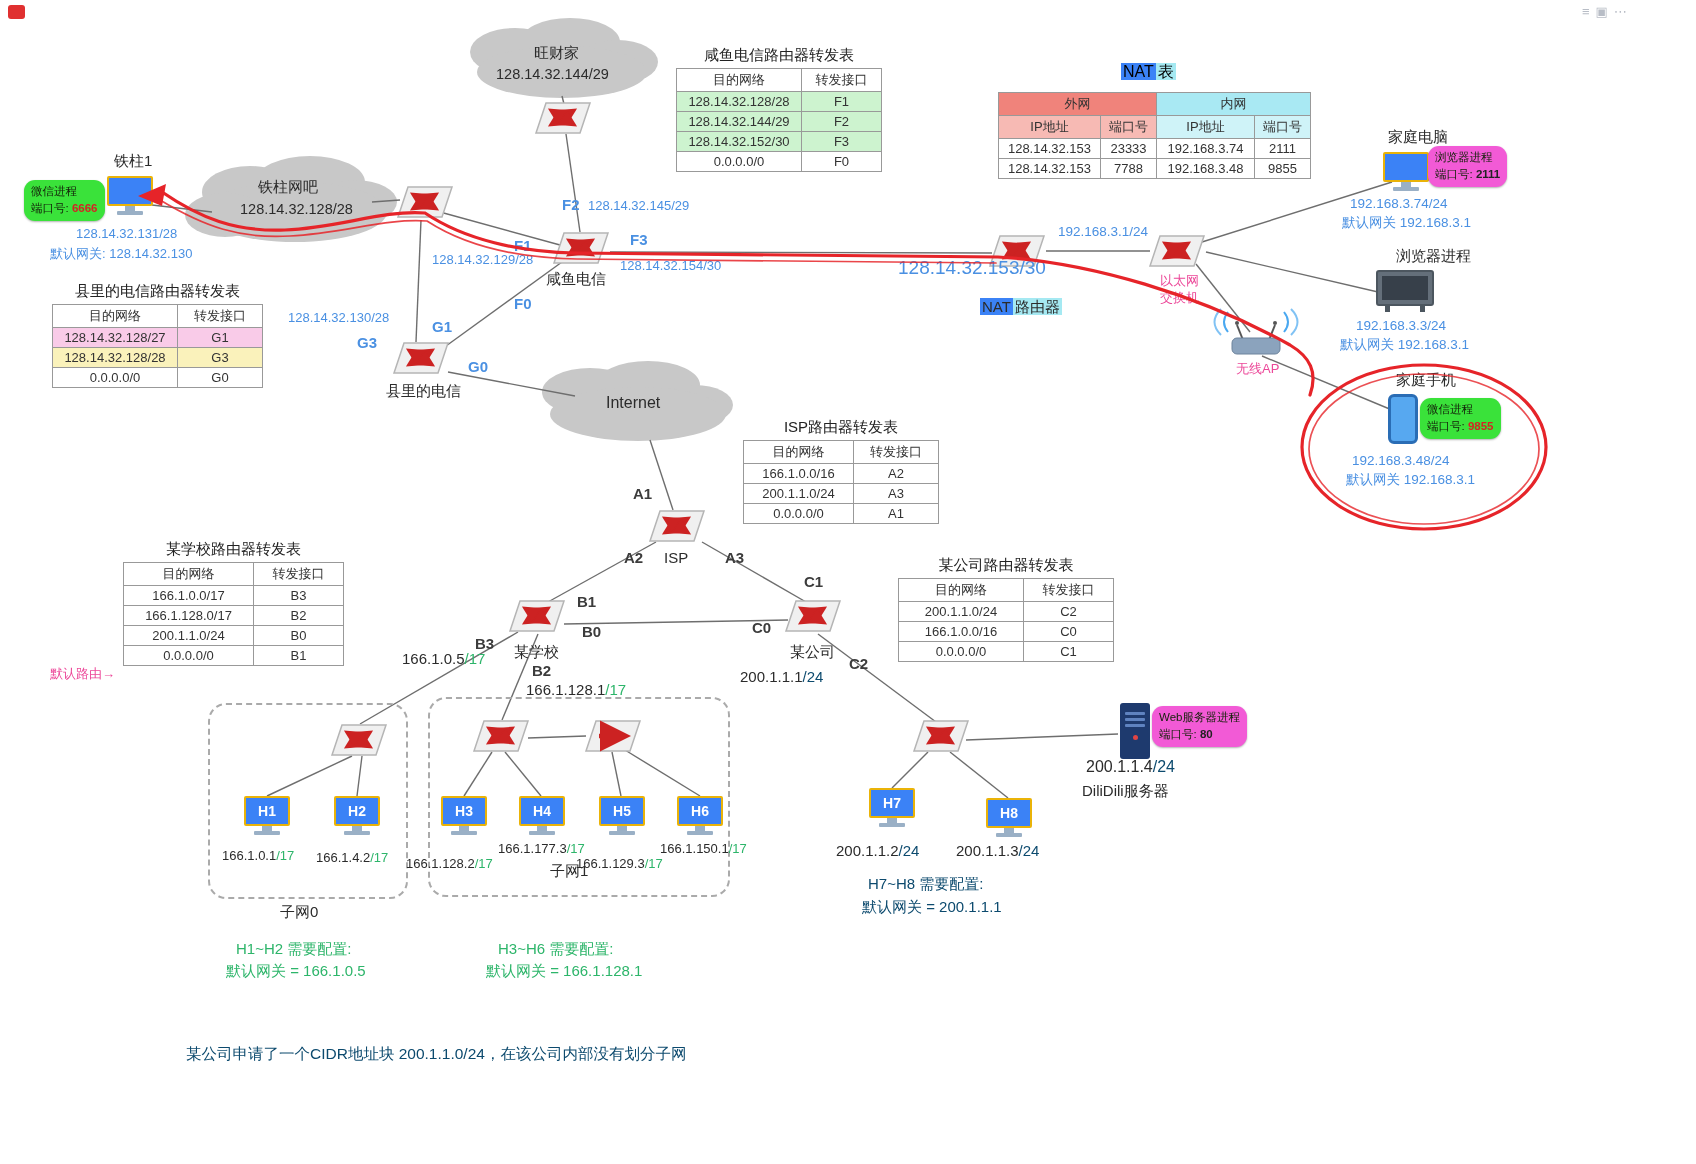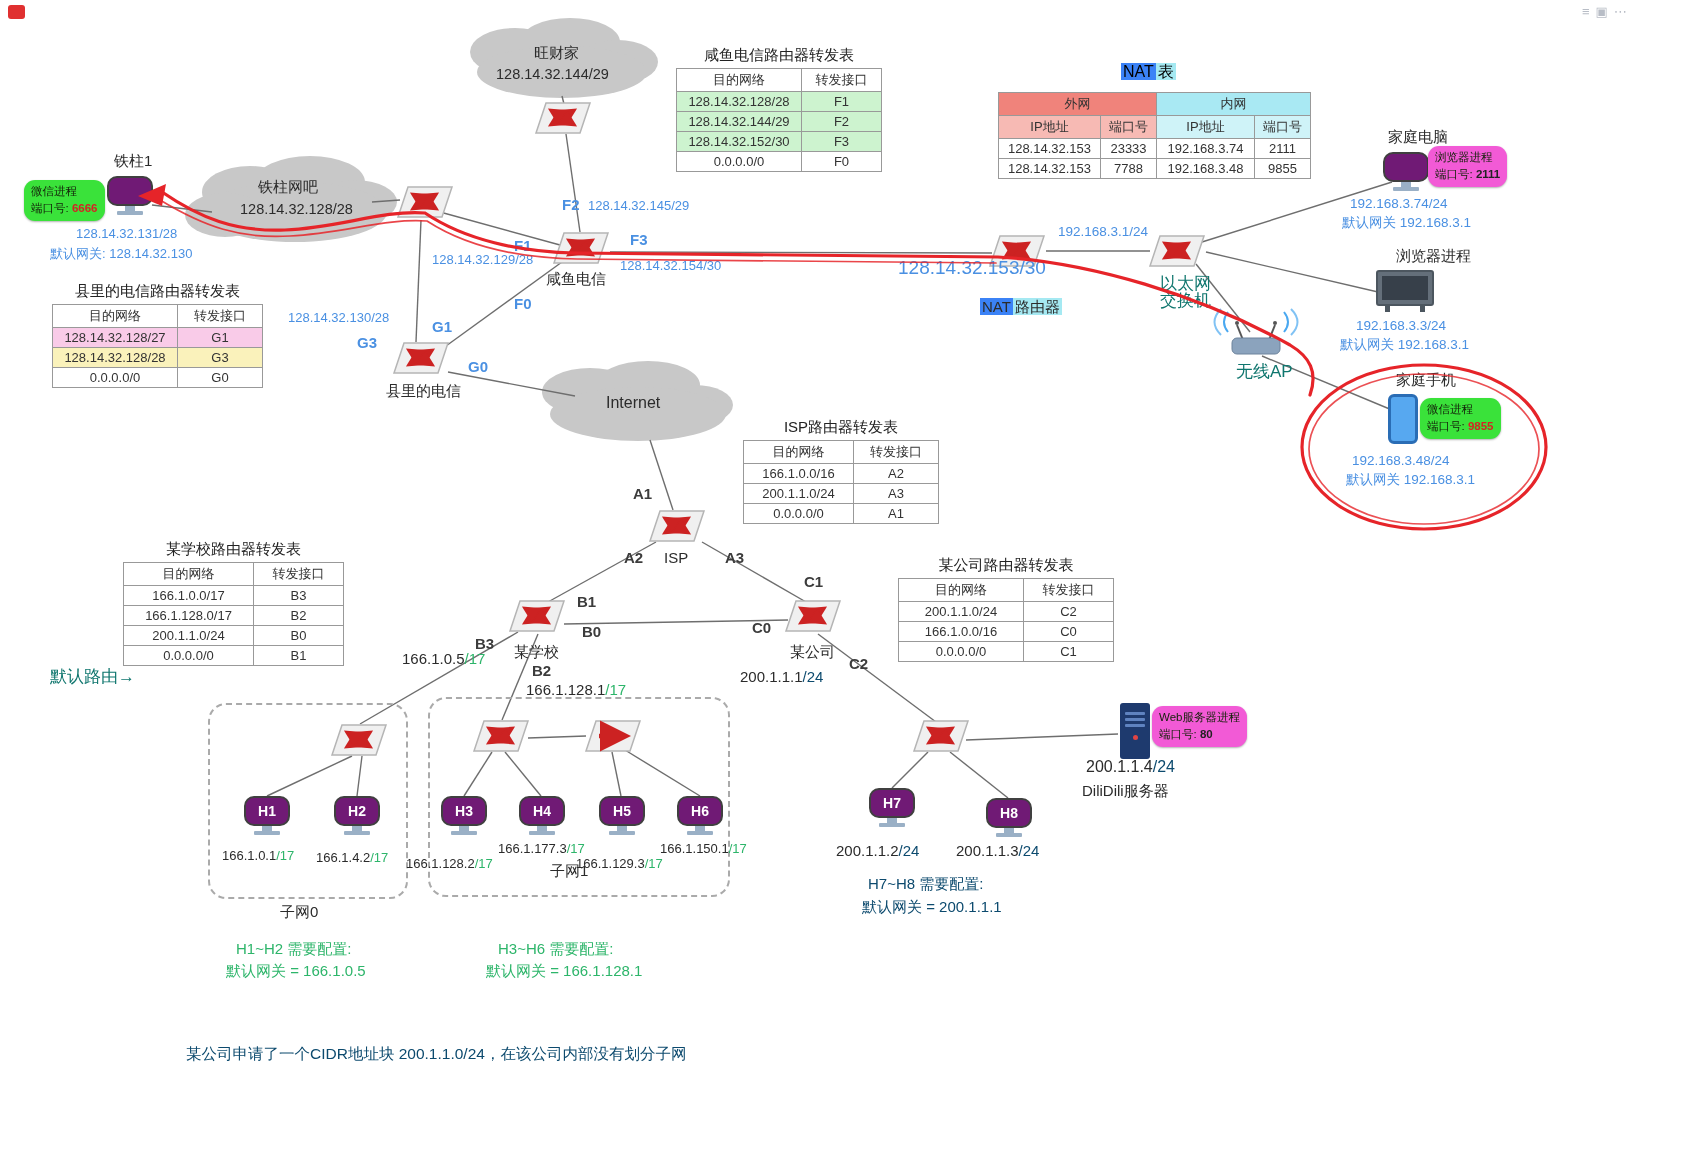--- a/index.html
+++ b/index.html
@@ -3,21 +3,21 @@
 <meta charset="utf-8">
 <style>
 *{margin:0;padding:0;box-sizing:border-box}
 body{background:#e9e9e9}
 #canvas{position:relative;width:1696px;height:1164px;background:#ffffff;font-family:"Liberation Sans","DejaVu Sans",sans-serif;overflow:hidden}
 svg.layer{position:absolute;left:0;top:0}
 #base-layer{z-index:0}
 #marker-layer{z-index:6;pointer-events:none}
 .abs{position:absolute;z-index:1}
 .lbl{font-size:15px;color:#2b2b2b;white-space:nowrap}
-.lbl13{font-size:17px;color:#0f766e;white-space:nowrap}
+.lbl13{font-size:13px;color:#ec4899;white-space:nowrap}
 .ipt{font-size:13px;color:#4a90e2;white-space:nowrap}
 .plbl{font-size:15px;color:#4a90e2;font-weight:600;white-space:nowrap}
 .pdark{color:#3c3c3c}
 .ip2{font-size:13px;white-space:nowrap}
 .f15{font-size:15px}
 .f16{font-size:16px}
 .dark{color:#2b2b2b}
 .green-t{color:#2db56a}
 .cyan-t{color:#0c4a6e}
 .tbl-title{font-size:15px;color:#222;text-align:center;margin-bottom:3px;white-space:nowrap}
@@ -30,21 +30,21 @@
 .nat th.lan{background:#a9e9f3}
 .nat th.wan2{background:#f7bab4}
 .nat th.lan2{background:#cff3f8}
 .procbox{border-radius:11px;padding:3px 7px;font-size:11.5px;line-height:1.5;color:#14220a;white-space:nowrap;box-shadow:0 1px 2px rgba(0,0,0,.3)}
 .procbox .pv{font-weight:700}
 .pg{background:#3ae23a}
 .pp{background:#f25ad6}
 .pg .pv{color:#d42424}
 .pp .pv{color:#222}
 .host{width:48px;text-align:center}
-.host-screen{width:46px;height:30px;background:#701a75;border:2px solid #404040;border-radius:10px;color:#fff;font-size:14px;font-weight:700;display:flex;align-items:center;justify-content:center;margin:0 auto}
+.host-screen{width:46px;height:30px;background:#3b82f6;border:2px solid #eab308;border-radius:2px;color:#fff;font-size:14px;font-weight:700;display:flex;align-items:center;justify-content:center;margin:0 auto}
 .host-stand{width:10px;height:5px;background:#9ab0c6;margin:0 auto}
 .host-base{width:26px;height:4px;background:#9ab0c6;border-radius:1px;margin:0 auto}
 .tv-outer{width:58px;height:36px;background:#646f7a;border-radius:3px;border:2px solid #4c565f;display:flex;align-items:center;justify-content:center}
 .tv-inner{width:46px;height:24px;background:#37404a}
 .tv-legs{display:flex;justify-content:space-between;width:40px;margin:0 auto}
 .tv-leg{width:5px;height:6px;background:#4c565f}
 .phone{width:30px;height:50px;background:#57a8f0;border:3px solid #2a6db5;border-radius:6px}
 .server{width:30px;height:56px;background:#1e3a6e;border-radius:3px;padding-top:6px}
 .server .sline{height:3px;background:#5f83c0;margin:3px 5px;border-radius:1px}
 .subnet-box{border:2px dashed #aaa;border-radius:18px}

